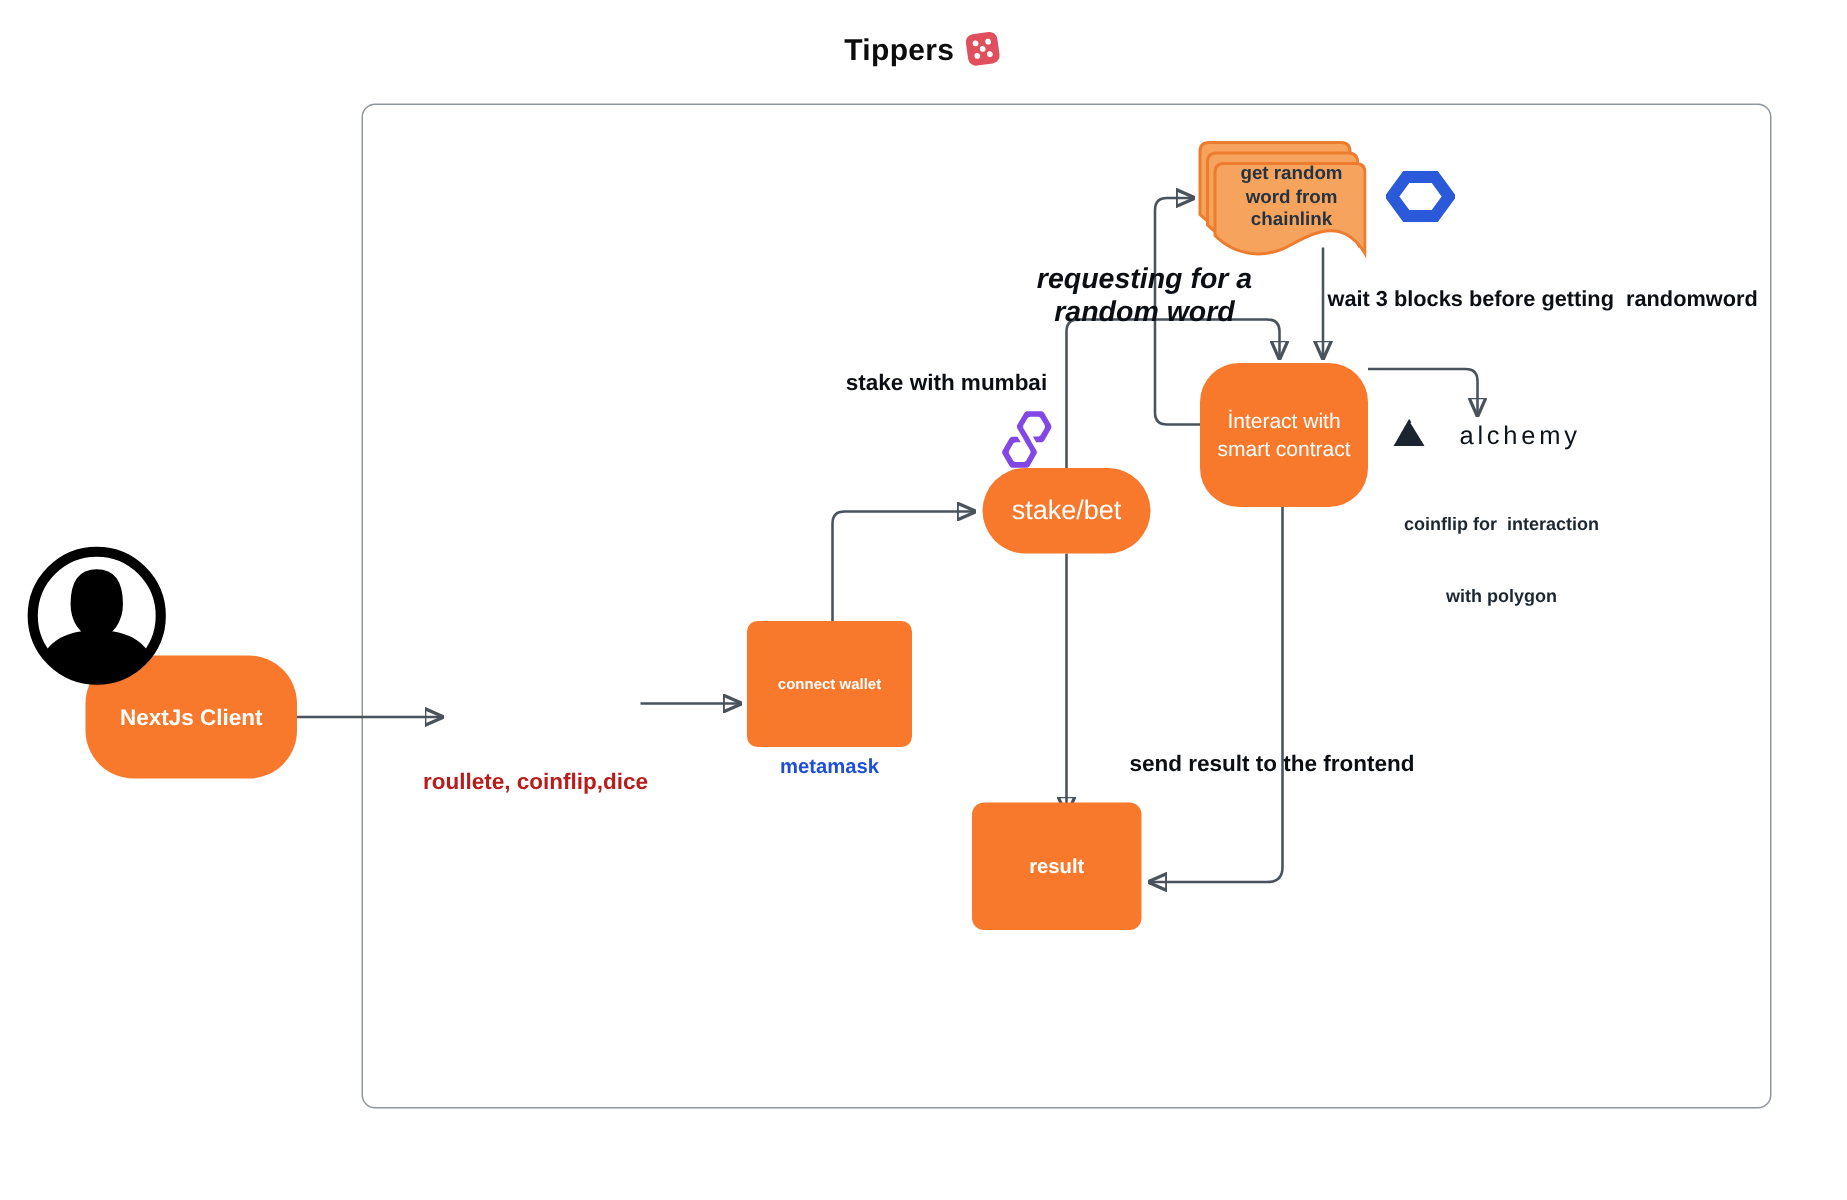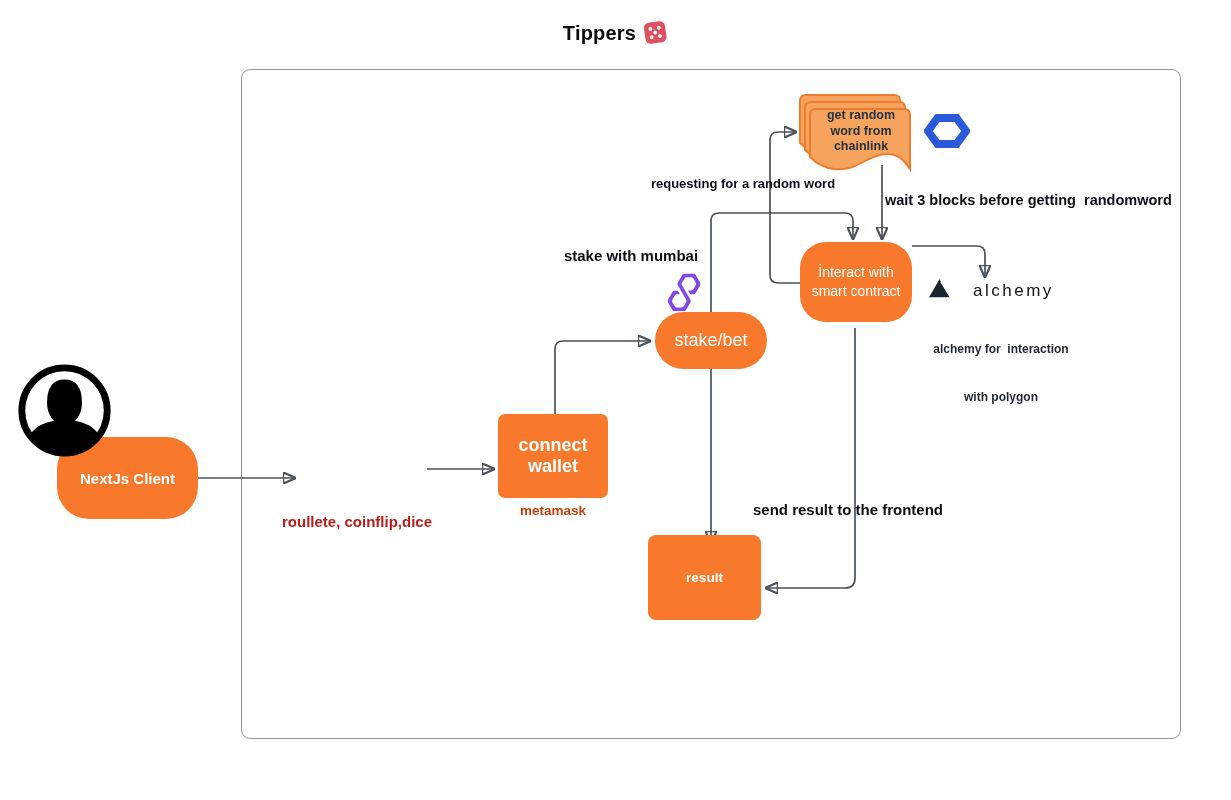--- a/index.html
+++ b/index.html
@@ -17,31 +17,31 @@
 
   
   svg.edges{left:0;top:0;width:1231px;height:800px;pointer-events:none;}
   svg.edges path{fill:none;stroke:#4a525b;stroke-width:1.7px;}
 
   
   .node{background:#f8792c;color:#fff;display:flex;align-items:center;justify-content:center;
         text-align:center;box-sizing:border-box;}
   .n-nextjs{left:57px;top:437px;width:141px;height:82px;border-radius:32px;font-weight:bold;font-size:15px;}
   .n-games{left:299px;top:425px;width:128px;height:83px;border-radius:5px;font-weight:bold;font-size:21px;}
-  .n-connect{left:498px;top:414px;width:110px;height:84px;border-radius:7px;font-weight:bold;font-size:18px;}
+  .n-connect{left:498px;top:414px;width:110px;height:84px;border-radius:7px;font-weight:bold;font-size:10px;}
   .n-stake{left:655px;top:312px;width:112px;height:57px;border-radius:28.5px;font-size:18px;}
-  .n-interact{left:800px;top:242px;width:112px;height:80px;border-radius:26px;font-size:14px;line-height:19px;padding:0 8px;}
+  .n-interact{left:800px;top:242px;width:112px;height:96px;border-radius:26px;font-size:14px;line-height:19px;padding:0 8px;}
   .n-result{left:648px;top:535px;width:113px;height:85px;border-radius:8px;font-weight:bold;font-size:13.5px;}
 
   
   .lbl{color:#0b0f14;font-weight:bold;white-space:pre-wrap;}
   .cap-games{left:276px;top:513px;width:162px;text-align:center;font-size:15px;color:#b91c1c;}
-  .cap-metamask{left:503px;top:503px;width:100px;text-align:center;font-size:13.5px;color:#c2410c;}
+  .cap-metamask{left:503px;top:503px;width:100px;text-align:center;font-size:13.5px;color:#1d4ed8;}
   .lbl-mumbai{left:555px;top:247px;width:152px;text-align:center;font-size:15px;}
-  .lbl-requesting{left:648px;top:176px;width:190px;text-align:center;font-size:13px;}
+  .lbl-requesting{left:668px;top:176px;width:190px;text-align:center;font-size:19px;font-style:italic;}
   .lbl-wait{left:885px;top:192px;width:292px;font-size:14.5px;}
   .lbl-send{left:753px;top:501px;width:206px;font-size:15px;}
   .cap-alchemy{left:927px;top:309px;width:148px;text-align:center;font-size:12px;color:#1c2733;line-height:16px;}
 
   
   .doc-wrap{left:795px;top:90px;width:116px;height:84px;}
   .doc-text{left:817px;top:108px;width:88px;text-align:center;font-size:12.5px;font-weight:bold;
             color:#253241;line-height:15.5px;}
 
   
@@ -121,21 +121,21 @@
   <div class="abs alchemy-row">
     <span>
       <svg width="25" height="21" viewBox="0 0 24 20">
         <polygon points="1,18.5 11,1 21,18.5" fill="#1c2430"></polygon>
         <line x1="12.7" y1="3.2" x2="22.5" y2="19" stroke="#ffffff" stroke-width="2.2"></line>
       </svg>
     </span>
     <span class="alchemy-word">alchemy</span>
   </div>
   <div class="abs lbl cap-alchemy">
-    <div>alchemy for  interaction</div>
+    <div>coinflip for  interaction</div>
     <div>with polygon</div>
   </div>
 
   <div class="abs node n-nextjs">
     <span>NextJs Client</span>
   </div>
 
   <div class="abs person">
     <svg width="97" height="97" viewBox="0 0 100 100">
       <defs>

